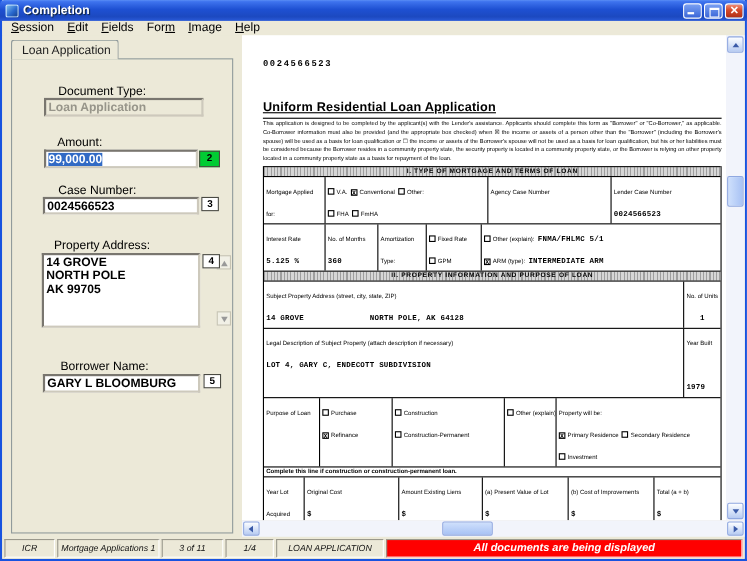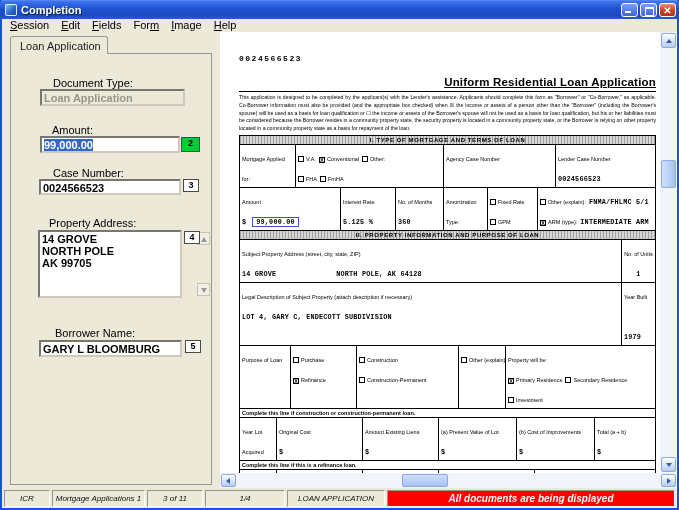--- a/index.html
+++ b/index.html
@@ -45,21 +45,21 @@
   .badge.green { background:#00cc33; }
   .ta-scroll { position:absolute; right:1px; width:13px; height:13px; background:#f1f0e6;
     border:1px solid #c6c3b2; }
   .arr { width:0; height:0; position:absolute; left:3px; }
   .arr.up { top:4px; border-left:3px solid transparent; border-right:3px solid transparent; border-bottom:5px solid #9a98; border-bottom-color:#999; }
   .arr.dn { top:4px; border-left:3px solid transparent; border-right:3px solid transparent; border-top:5px solid #999; }
   
   .docpage { position:absolute; left:218px; top:0; width:440px; height:441px; background:#fff;
     overflow:hidden; padding:22px 4px 0 19px; color:#000; }
   .doc-case { font-family:"Liberation Mono",monospace; font-weight:bold; font-size:8px; letter-spacing:1.5px; }
-  .doc-titlewrap { border-bottom:1px solid #000; margin-top:9px; padding-bottom:1px;text-align:right; }
+  .doc-titlewrap { border-bottom:1px solid #000; margin-top:25px; padding-bottom:1px; }
   .doc-title { font-size:11.5px; font-weight:bold; text-decoration:underline; letter-spacing:0.2px; }
   .doc-intro { font-size:5.2px; line-height:1.5; text-align:justify; margin:2px 0 2px 0; }
   #loan-form { border:1px solid #000; border-top:none; }
   .sec { border-top:1px solid #000; background:repeating-linear-gradient(90deg,#9e9e9e 0 1px,#d6d6d6 1px 3px);
     font-size:6px; font-weight:bold; text-align:center; line-height:8px; letter-spacing:0.6px; color:#000; }
   .free { border-top:1px solid #000; font-size:5.5px; font-weight:bold; padding:0 2px; line-height:8px; }
   .frow { display:flex; border-top:1px solid #000; align-items:stretch; }
   .fcell { padding:1px 2px; overflow:hidden; line-height:1.25; }
   .fcell + .fcell { border-left:1px solid #000; }
   .fcell.ctr { text-align:center; }
@@ -155,21 +155,20 @@
       <div class="doc-intro">This application is designed to be completed by the applicant(s) with the Lender's assistance. Applicants should complete this form as "Borrower" or "Co-Borrower," as applicable. Co-Borrower information must also be provided (and the appropriate box checked) when ☒ the income or assets of a person other than the "Borrower" (including the Borrower's spouse) will be used as a basis for loan qualification or ☐ the income or assets of the Borrower's spouse will not be used as a basis for loan qualification, but his or her liabilities must be considered because the Borrower resides in a community property state, the security property is located in a community property state, or the Borrower is relying on other property located in a community property state as a basis for repayment of the loan.</div>
       <div id="loan-form">
           <div class="sec">I. TYPE OF MORTGAGE AND TERMS OF LOAN</div>
           <div class="frow" style="min-height: 19px;">
             <div class="fcell" style="width: 55px;"><span class="lb">Mortgage Applied for:</span></div>
             <div class="fcell" style="flex: 1 1 0%;"><span class="cbw"><span class="cb"></span><span class="lb">V.A.</span></span><span class="cbw"><span class="cb">X</span><span class="lb">Conventional</span></span><span class="cbw"><span class="cb"></span><span class="lb">Other:</span></span><br><span class="cbw"><span class="cb"></span><span class="lb">FHA</span></span><span class="cbw"><span class="cb"></span><span class="lb">FmHA</span></span></div>
             <div class="fcell" style="width: 112px;"><span class="lb">Agency Case Number</span></div>
             <div class="fcell" style="width: 100px;"><span class="lb">Lender Case Number</span><br><span class="vl">0024566523</span></div>
           </div>
           <div class="frow" style="min-height: 21px;">
-            <div class="fcell" style="width: 100px;"><span class="lb">Amount</span><br><span class="vl">$</span><span class="gap" style="width: 6px;"></span><span class="vl hl">99,000.00</span></div>
             <div class="fcell" style="width: 55px;"><span class="lb">Interest Rate</span><br><span class="vl">5.125 %</span></div>
             <div class="fcell" style="width: 48px;"><span class="lb">No. of Months</span><br><span class="vl">360</span></div>
             <div class="fcell" style="width: 44px;"><span class="lb">Amortization Type:</span></div>
             <div class="fcell" style="width: 50px;"><span class="cbw"><span class="cb"></span><span class="lb">Fixed Rate</span></span><br><span class="cbw"><span class="cb"></span><span class="lb">GPM</span></span></div>
             <div class="fcell" style="flex: 1 1 0%;"><span class="cbw"><span class="cb"></span><span class="lb">Other (explain):</span></span><span class="vl">FNMA/FHLMC 5/1</span><br><span class="cbw"><span class="cb">X</span><span class="lb">ARM (type):</span></span><span class="vl">INTERMEDIATE ARM</span></div>
           </div>
           <div class="sec">II. PROPERTY INFORMATION AND PURPOSE OF LOAN</div>
           <div class="frow" style="min-height: 19px;">
             <div class="fcell" style="flex: 1 1 0%;"><span class="lb">Subject Property Address (street, city, state, ZIP)</span><br><span class="vl">14 GROVE</span><span class="gap" style="width: 60px;"></span><span class="vl">NORTH POLE, AK  64128</span></div>
             <div class="fcell ctr" style="width: 34px;"><span class="lb">No. of Units</span><br><span class="vl">1</span></div>
@@ -223,17 +222,17 @@
       <div class="sbtn" style="right:1px">
           <div class="tri rt"></div>
         </div>
     </div>
   </div>
 
   <div class="statusbar">
     <div class="scell" style="width:46px">ICR</div>
     <div class="scell" style="width:93px">Mortgage Applications 1</div>
     <div class="scell" style="width:56px">3 of 11</div>
-    <div class="scell" style="width:80px">1/4</div>
+    <div class="scell" style="width:44px">1/4</div>
     <div class="scell" style="width:98px">LOAN APPLICATION</div>
     <div class="scell msg">All documents are being displayed</div>
   </div>
 </div>
 
 </body></html>

